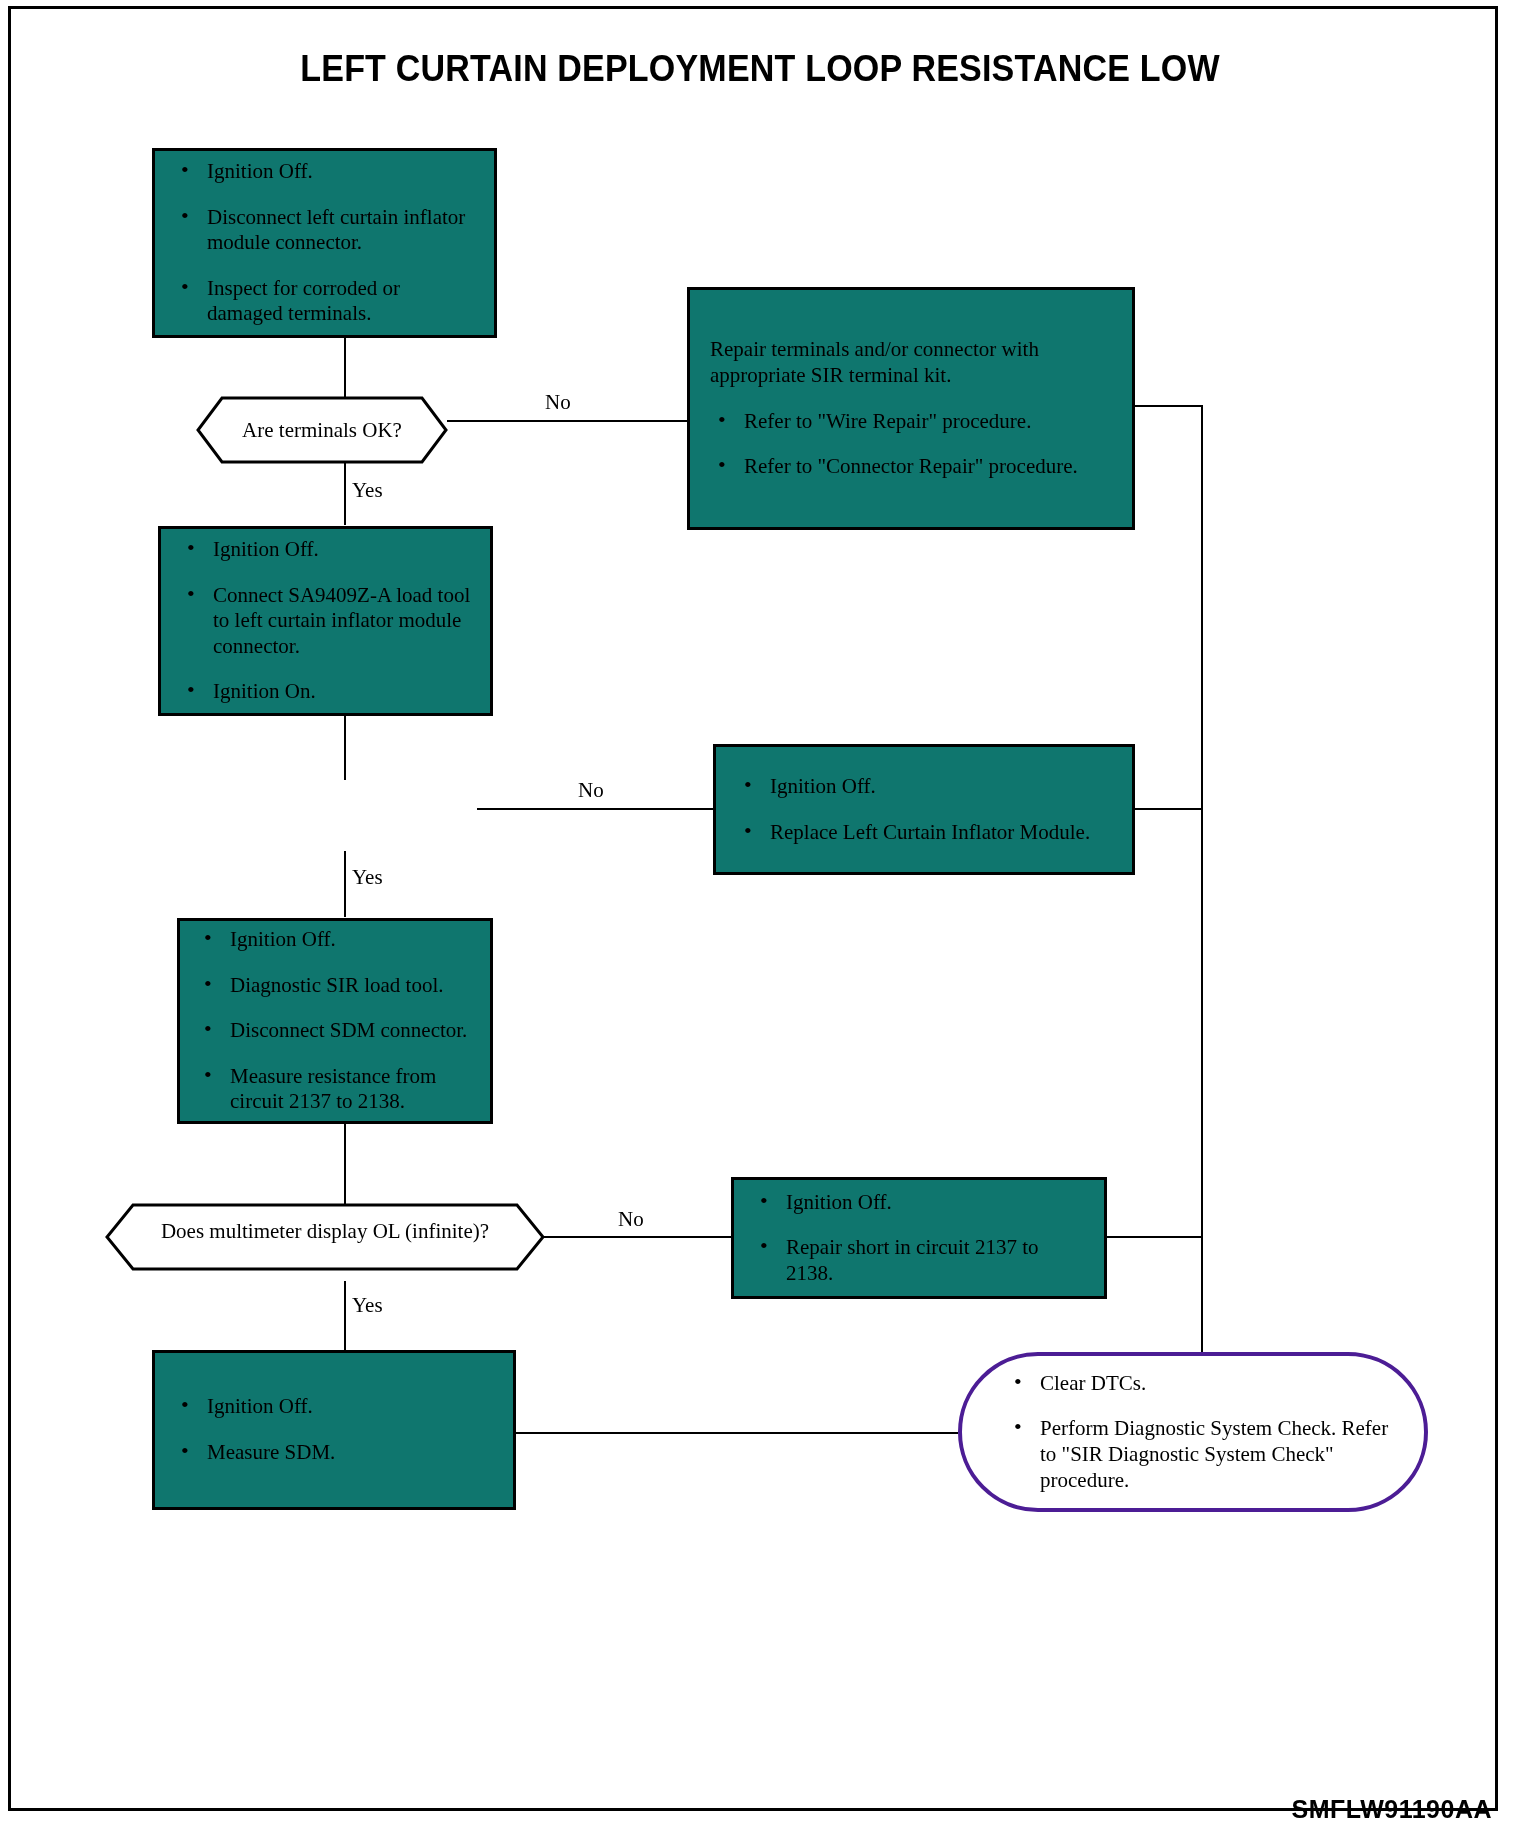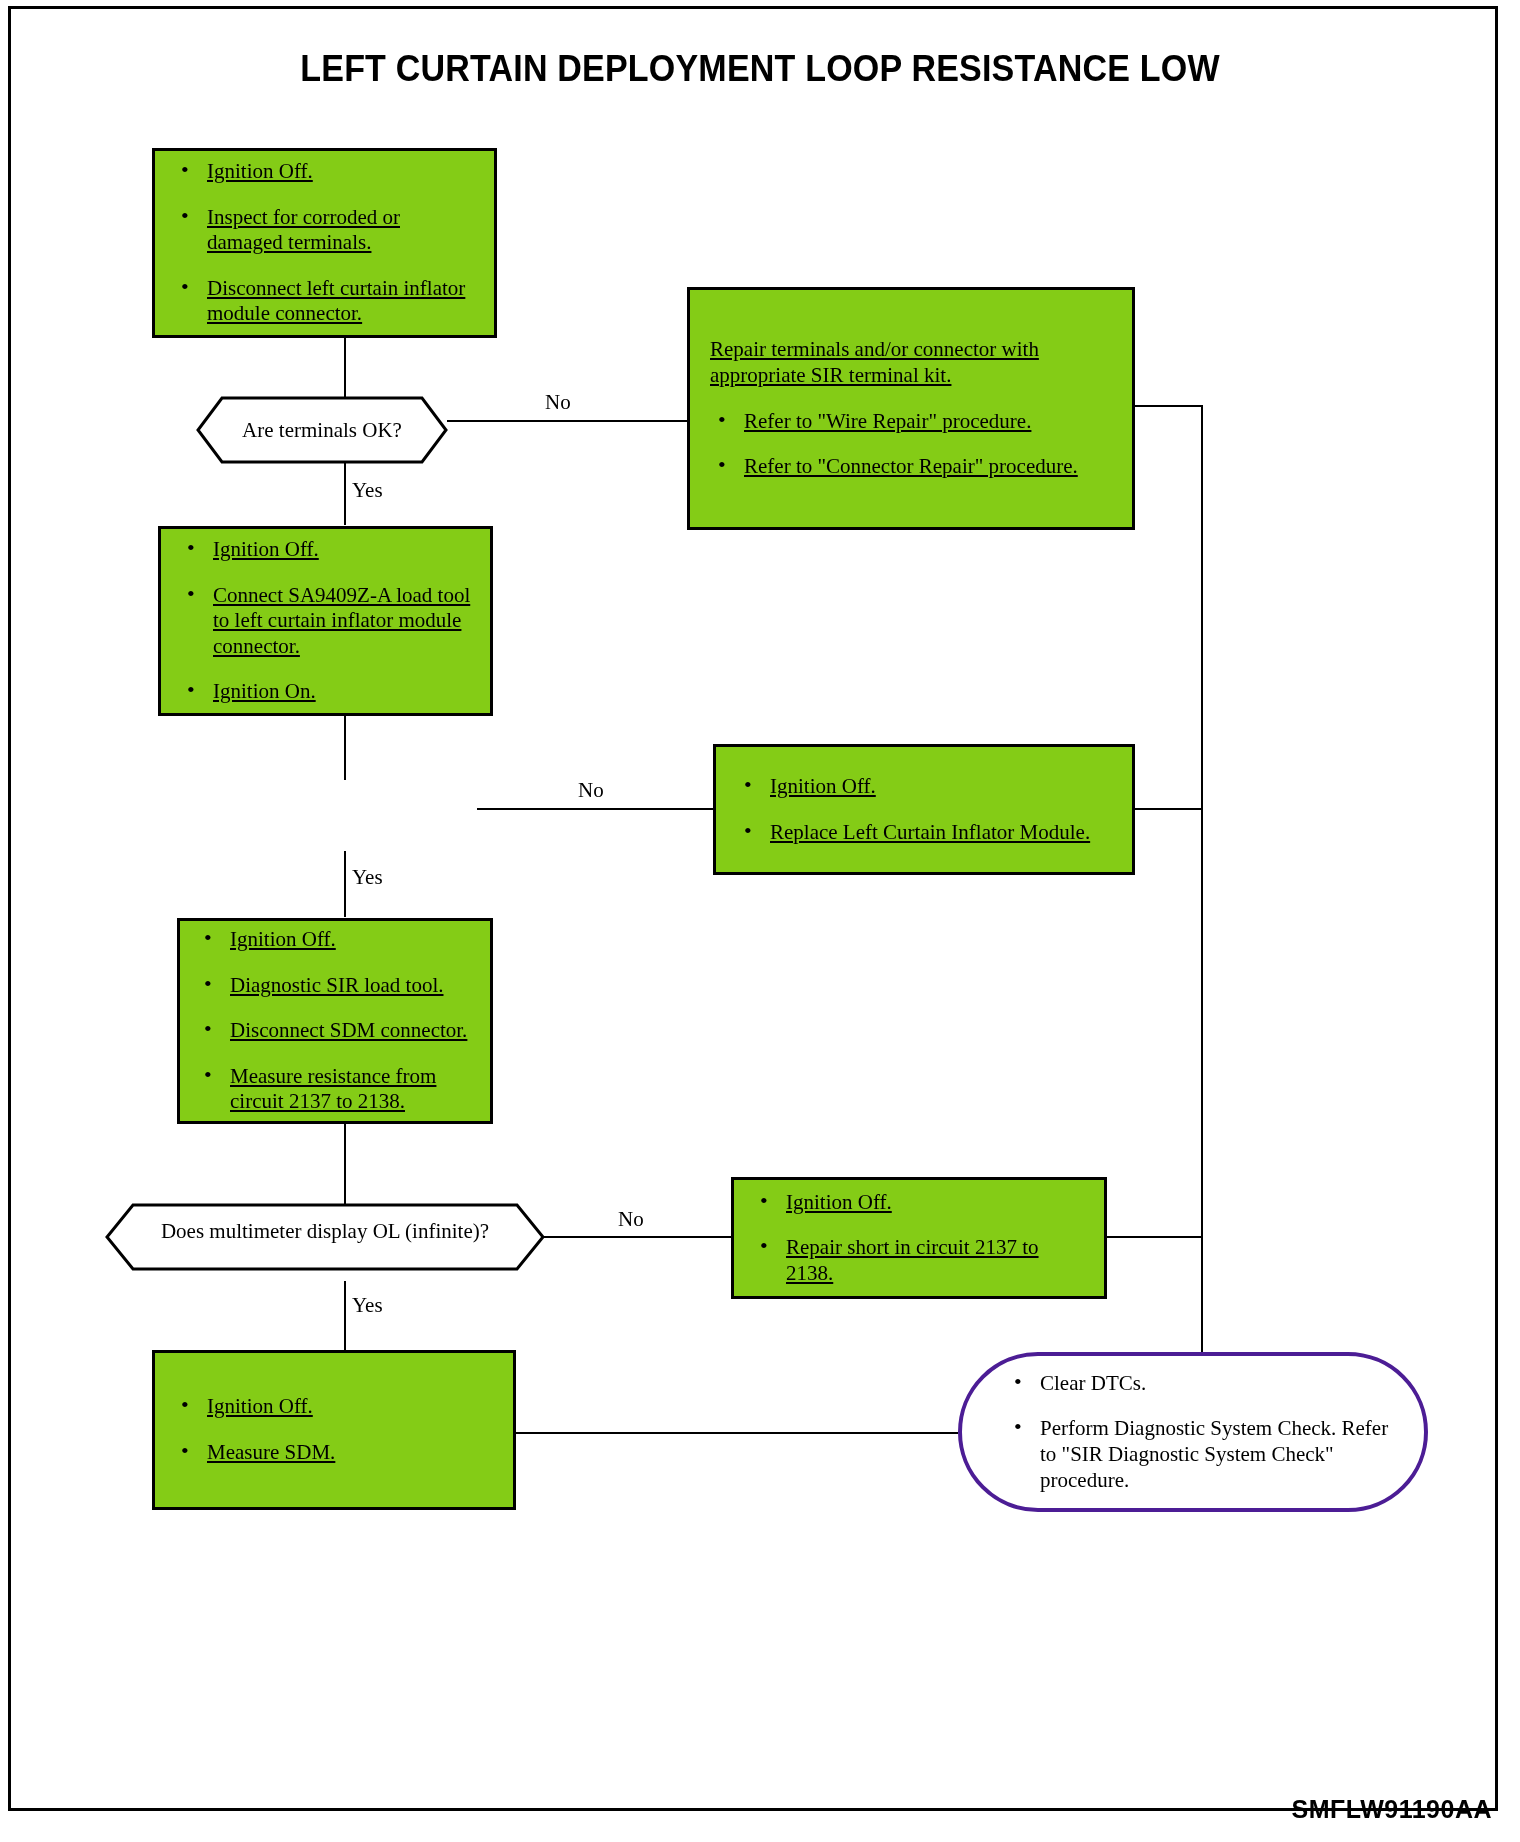--- a/index.html
+++ b/index.html
@@ -8,22 +8,22 @@
 
   
   #frame{position:absolute;left:8px;top:6px;width:1490px;height:1805px;
          border:3px solid #000;box-sizing:border-box;}
 
   #title{position:absolute;left:0;top:48px;width:1520px;text-align:center;
          font-family:"Liberation Sans", sans-serif;font-weight:700;
          font-size:37px;letter-spacing:.2px;transform:scaleX(.92);
          transform-origin:center top;white-space:nowrap;}
 
-  .box{position:absolute;box-sizing:border-box;border:3px solid #000;background:#84cc16;
-       display:flex;flex-direction:column;justify-content:center;text-decoration:underline;}
+  .box{position:absolute;box-sizing:border-box;border:3px solid #000;background:#0f766e;
+       display:flex;flex-direction:column;justify-content:center;}
   .stadium{position:absolute;box-sizing:border-box;border:4px solid #4c1d95;background:#fff;
            border-radius:999px;display:flex;flex-direction:column;justify-content:center;}
   ul.bl{list-style:none;margin:0;padding:0;}
   ul.bl li{position:relative;padding-left:34px;margin:0 0 20px 0;
            font-size:21px;line-height:1.22;}
   ul.bl li:last-child{margin-bottom:0;}
   ul.bl li:before{content:"\2022";position:absolute;left:8px;top:-2px;font-size:22px;}
   .lead{font-size:21px;line-height:1.22;margin:0 0 20px 0;}
 
   
@@ -72,22 +72,22 @@
   <div class="ln lnh" style="left:516px;top:1432px;width:442px;"></div>
 
   <div class="ln lnh" style="left:1133px;top:405px;width:70px;"></div>
   <div class="ln lnh" style="left:1133px;top:808px;width:70px;"></div>
   <div class="ln lnh" style="left:1107px;top:1236px;width:96px;"></div>
   <div class="ln lnv" style="left:1201px;top:405px;height:950px;"></div>
 
   <div class="box" style="left:152px;top:148px;width:345px;height:190px;padding:20px 18px;">
     <ul class="bl">
       <li>Ignition Off.</li>
+      <li>Disconnect left curtain inflator module connector.</li>
       <li>Inspect for corroded or damaged terminals.</li>
-      <li>Disconnect left curtain inflator module connector.</li>
     </ul>
   </div>
 
   <div class="hex" style="left:196px;top:396px;width:252px;height:68px;">
     <svg width="252" height="68" viewBox="0 0 252 68">
       <polygon points="26,2 226,2 250,34 226,66 26,66 2,34" fill="#fff" stroke="#000" stroke-width="3"></polygon>
     </svg>
     <div class="htxt">Are terminals OK?</div>
   </div>
 

